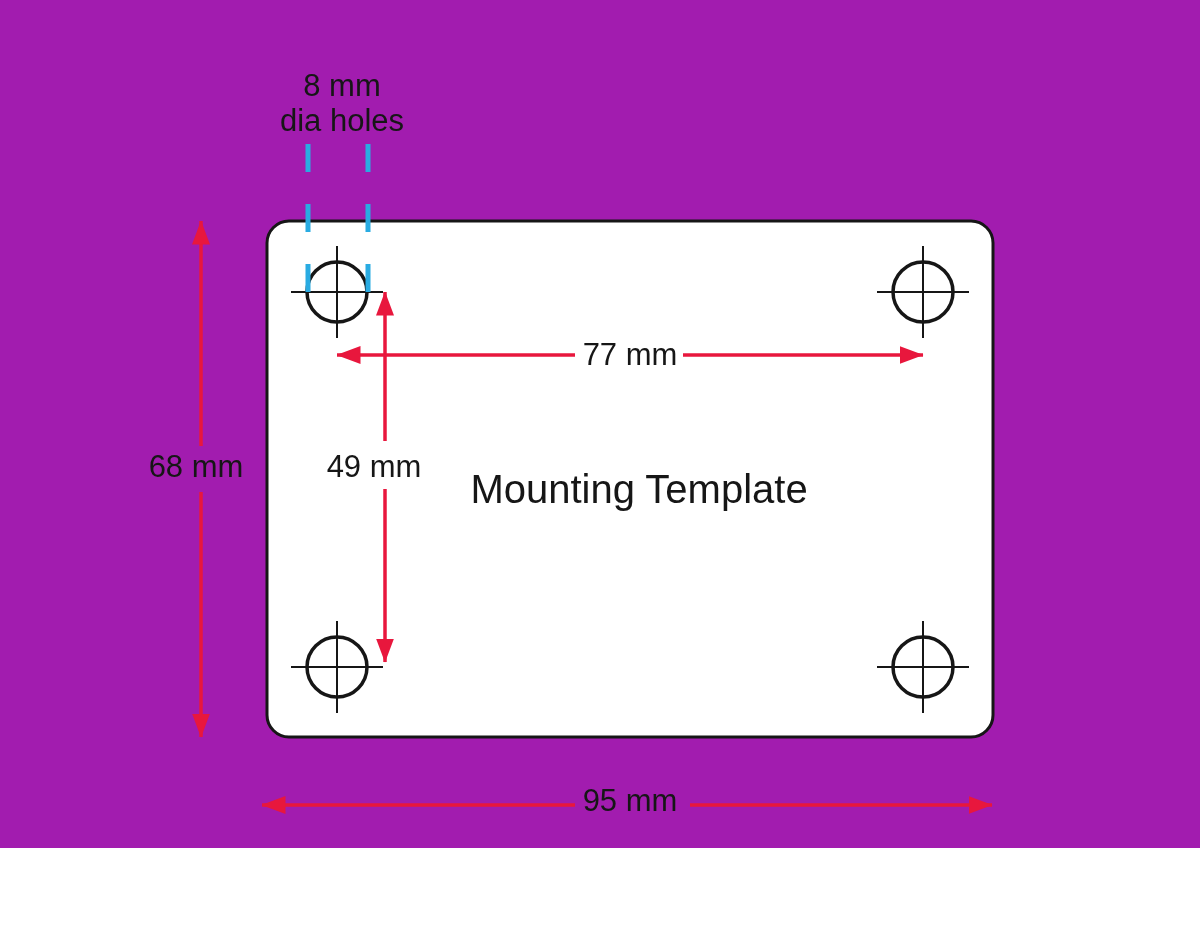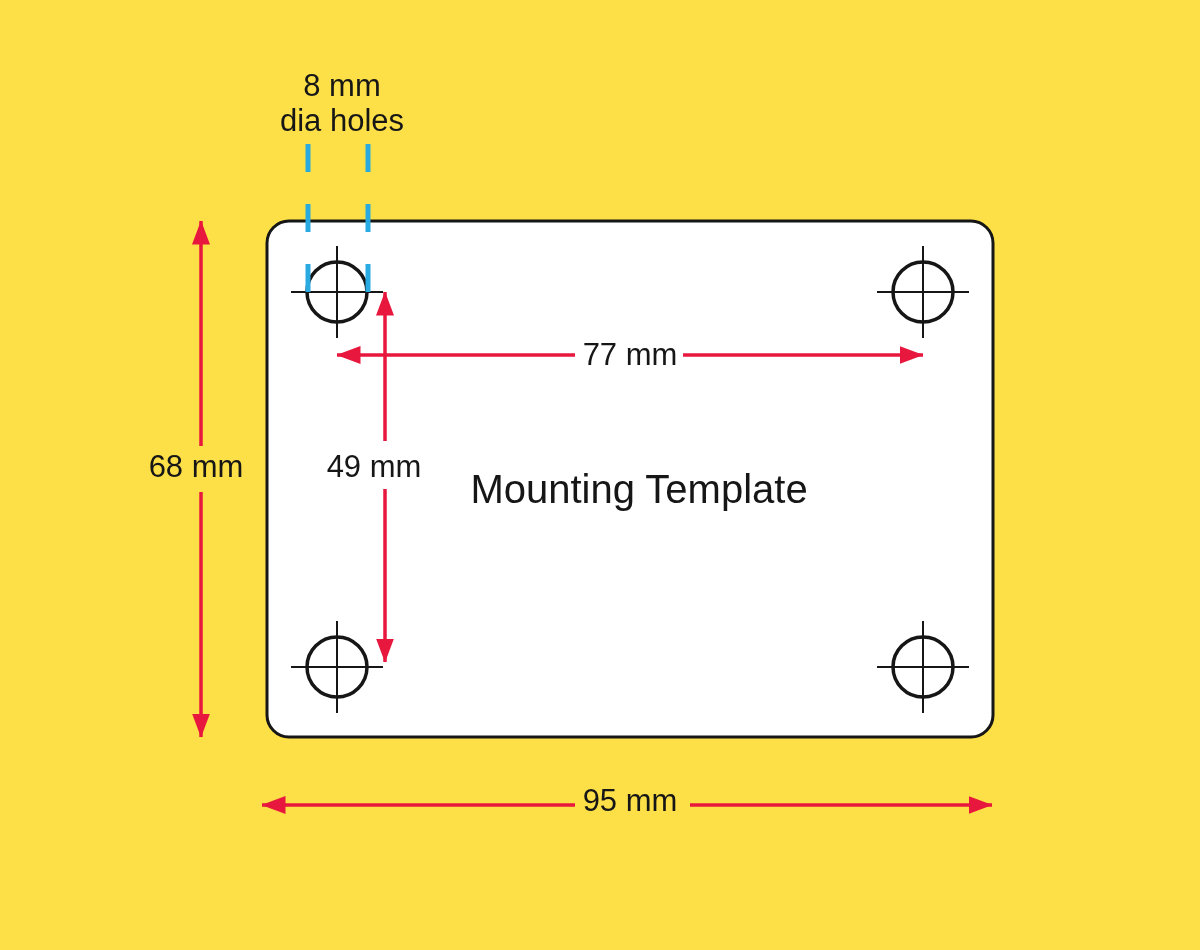--- a/index.html
+++ b/index.html
@@ -4,22 +4,22 @@
 <style>
   html, body {
     margin: 0;
     padding: 0;
     background: #ffffff;
     font-family: "Liberation Sans", sans-serif;
   }
   .canvas {
     position: relative;
     width: 1200px;
-    height: 950px;
-    background: #fde047;
+    height: 848px;
+    background: #a21caf;
     overflow: hidden;
   }
   svg { display: block; }
 
   .plate {
     fill: #ffffff;
     stroke: var(--line-color, #161616);
     stroke-width: 3;
   }
   .hole {

